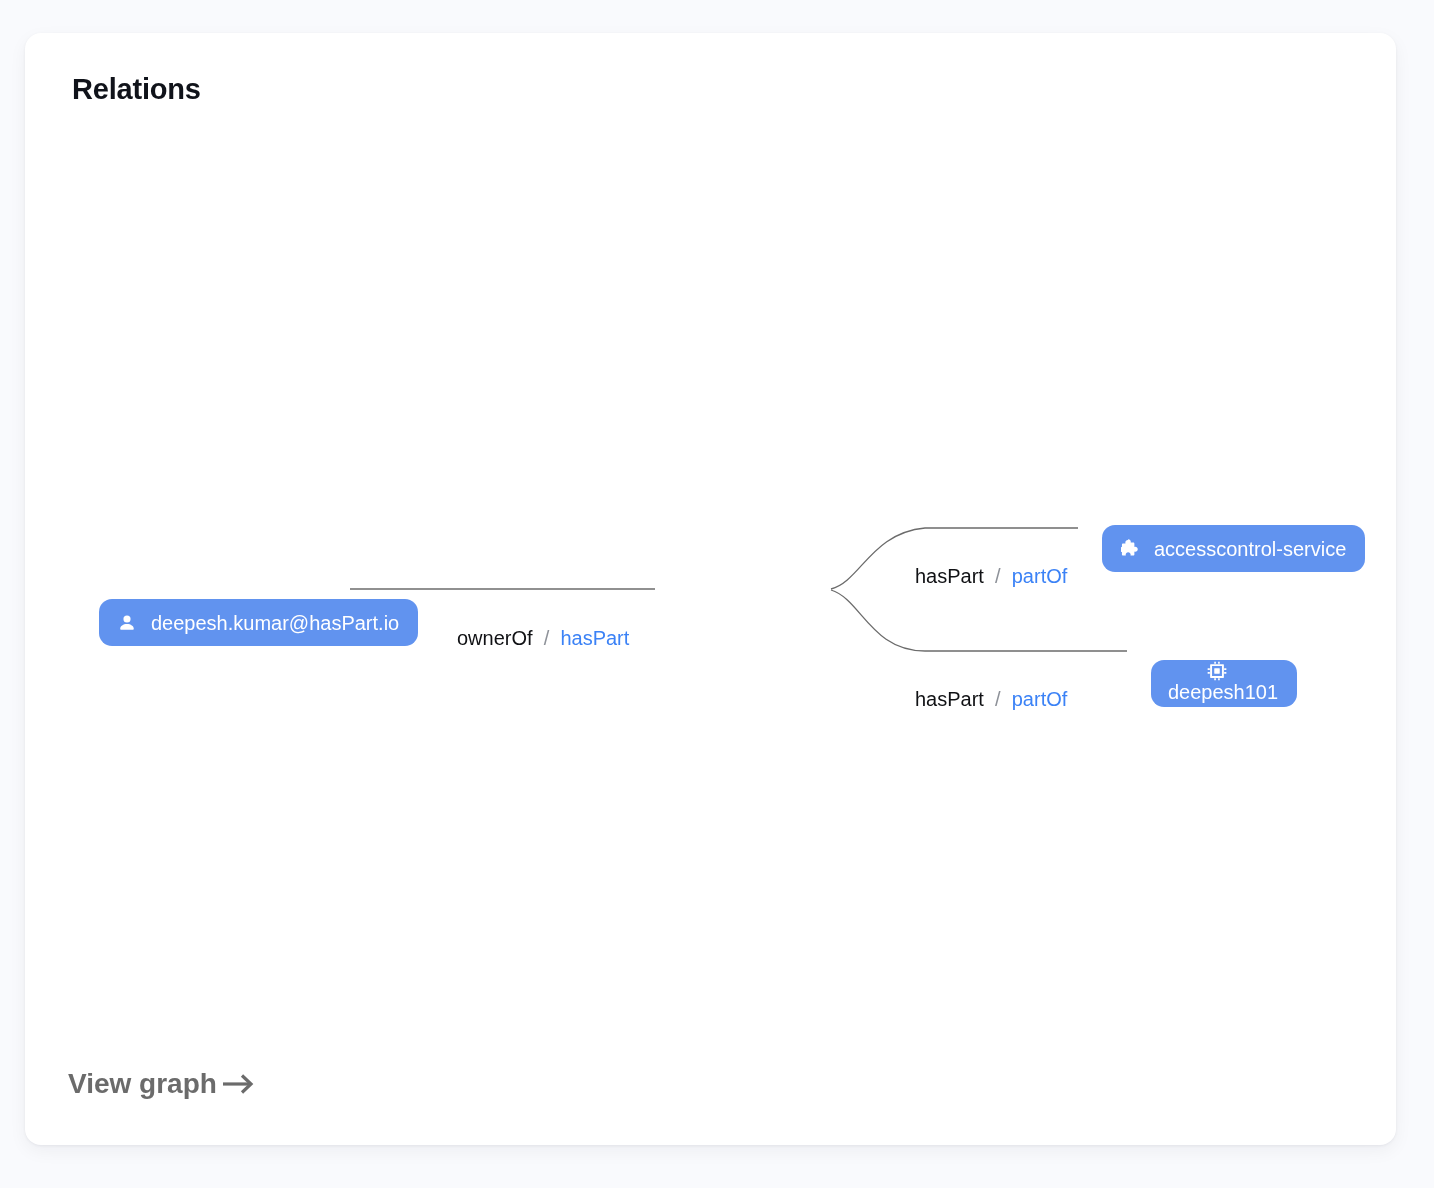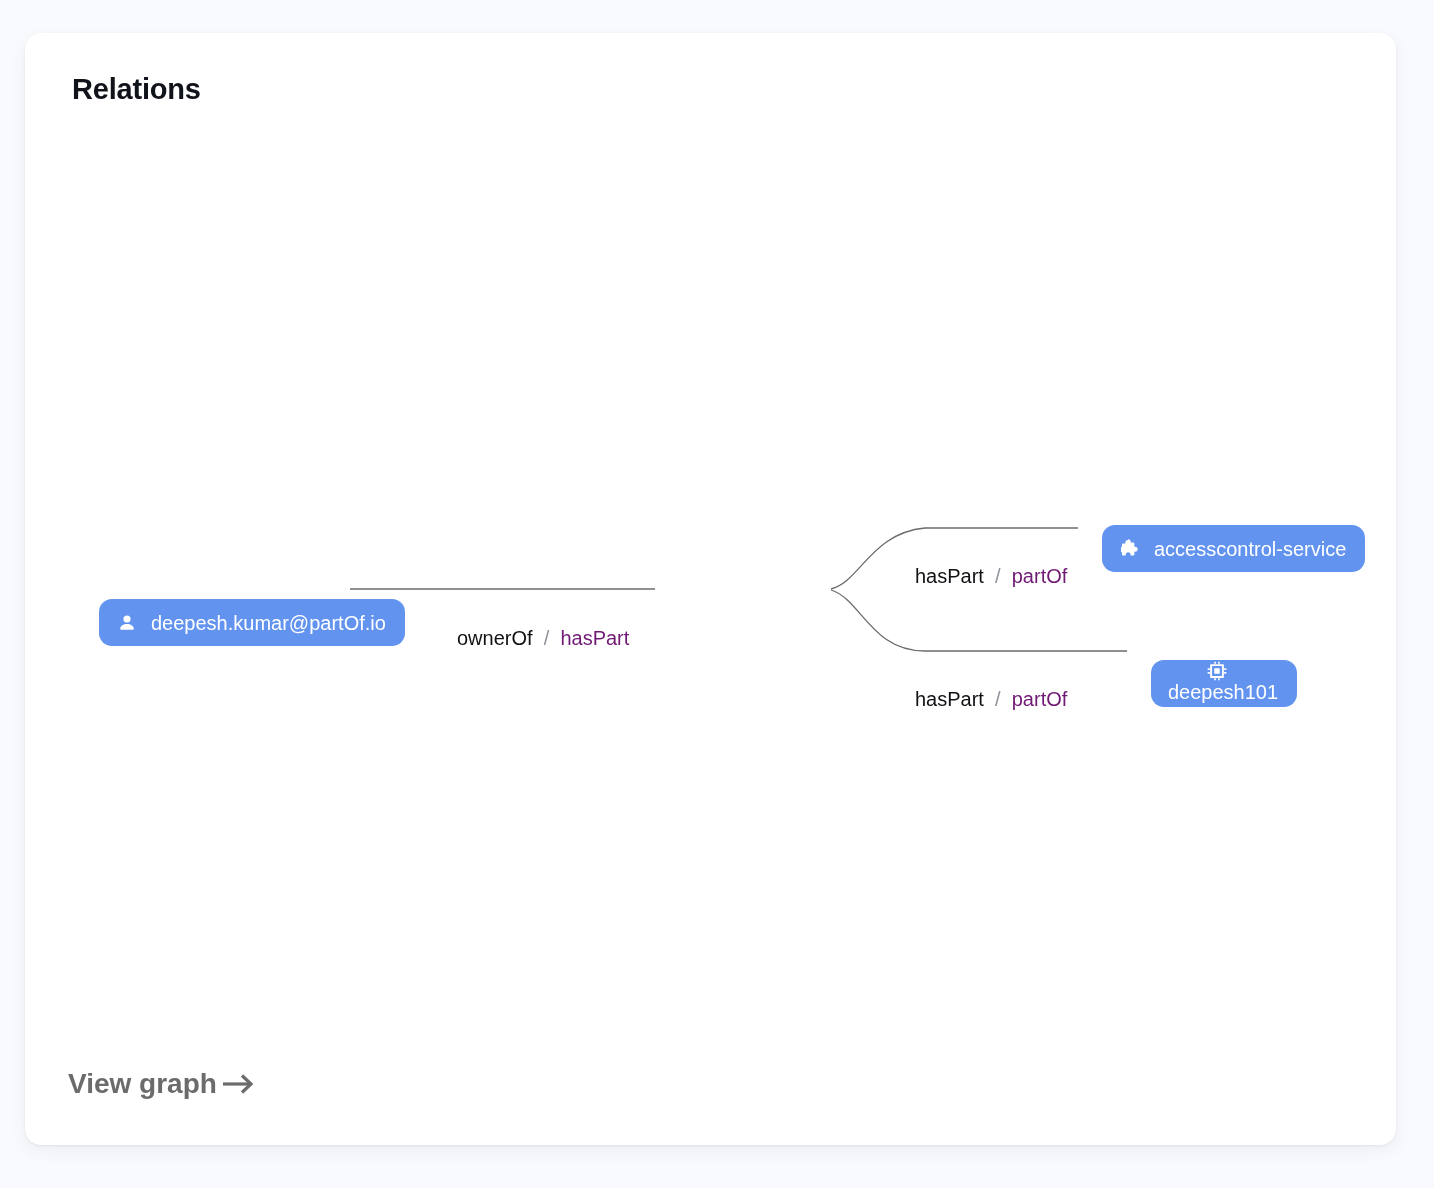--- a/index.html
+++ b/index.html
@@ -104,21 +104,21 @@
 
   
   .edge-label {
     position: absolute;
     font-size: 20px;
     line-height: 1;
     white-space: nowrap;
   }
   .edge-label .fwd { color: #101114; }
   .edge-label .sep { color: #8e9299; }
-  .edge-label .rev { color: #701a75; }
+  .edge-label .rev { color: #3b82f6; }
 
   #label-owner   { left: 432px; top: 595px; }
   #label-part-1  { left: 890px; top: 533px; }
   #label-part-2  { left: 890px; top: 656px; }
 
   
   .view-graph {
     position: absolute;
     left: 43px;
     top: 1035px;
@@ -152,21 +152,21 @@
         <path d="M 806,557 C 836,566 846,618 900,618 L 1102,618" fill="none" stroke="#6b6b6b" stroke-width="1.3"></path>
       </svg>
 
       <div class="node node-blue" id="node-user">
         <span class="node-icon">
           <svg width="22" height="22" viewBox="0 0 24 24" fill="#ffffff">
             <circle cx="12" cy="7.6" r="3.9"></circle>
             <path d="M12 13.2c-4.1 0-7.4 2.3-7.4 5.1 0 .6.5 1.1 1.1 1.1h12.6c.6 0 1.1-.5 1.1-1.1 0-2.8-3.3-5.1-7.4-5.1z"></path>
           </svg>
         </span>
-        <span class="node-label">deepesh.kumar@partOf.io</span>
+        <span class="node-label">deepesh.kumar@hasPart.io</span>
       </div>
 
 
       <div class="node node-blue" id="node-service">
         <span class="node-icon">
           <svg width="22" height="22" viewBox="0 0 24 24" fill="#ffffff">
             <path d="M9.6 2.2c-1.5 0-2.7 1.2-2.7 2.7 0 .35.07.68.19.98H4.4c-.7 0-1.2.5-1.2 1.2v2.9c-.3-.12-.63-.19-.98-.19H2.2v5.4h.02c.35 0 .68-.07.98-.19v2.9c0 .7.5 1.2 1.2 1.2h3.08c-.12-.3-.19-.63-.19-.98 0-1.5 1.2-2.7 2.7-2.7s2.7 1.2 2.7 2.7c0 .35-.07.68-.19.98h3.08c.7 0 1.2-.5 1.2-1.2v-3.08c.3.12.63.19.98.19 1.5 0 2.7-1.2 2.7-2.7s-1.2-2.7-2.7-2.7c-.35 0-.68.07-.98.19V6.2c0-.7-.5-1.2-1.2-1.2h-2.9c.12-.3.19-.63.19-.98 0-1.5-1.2-2.7-2.7-2.7z"></path>
           </svg>
         </span>
         <span class="node-label">accesscontrol-service</span>

